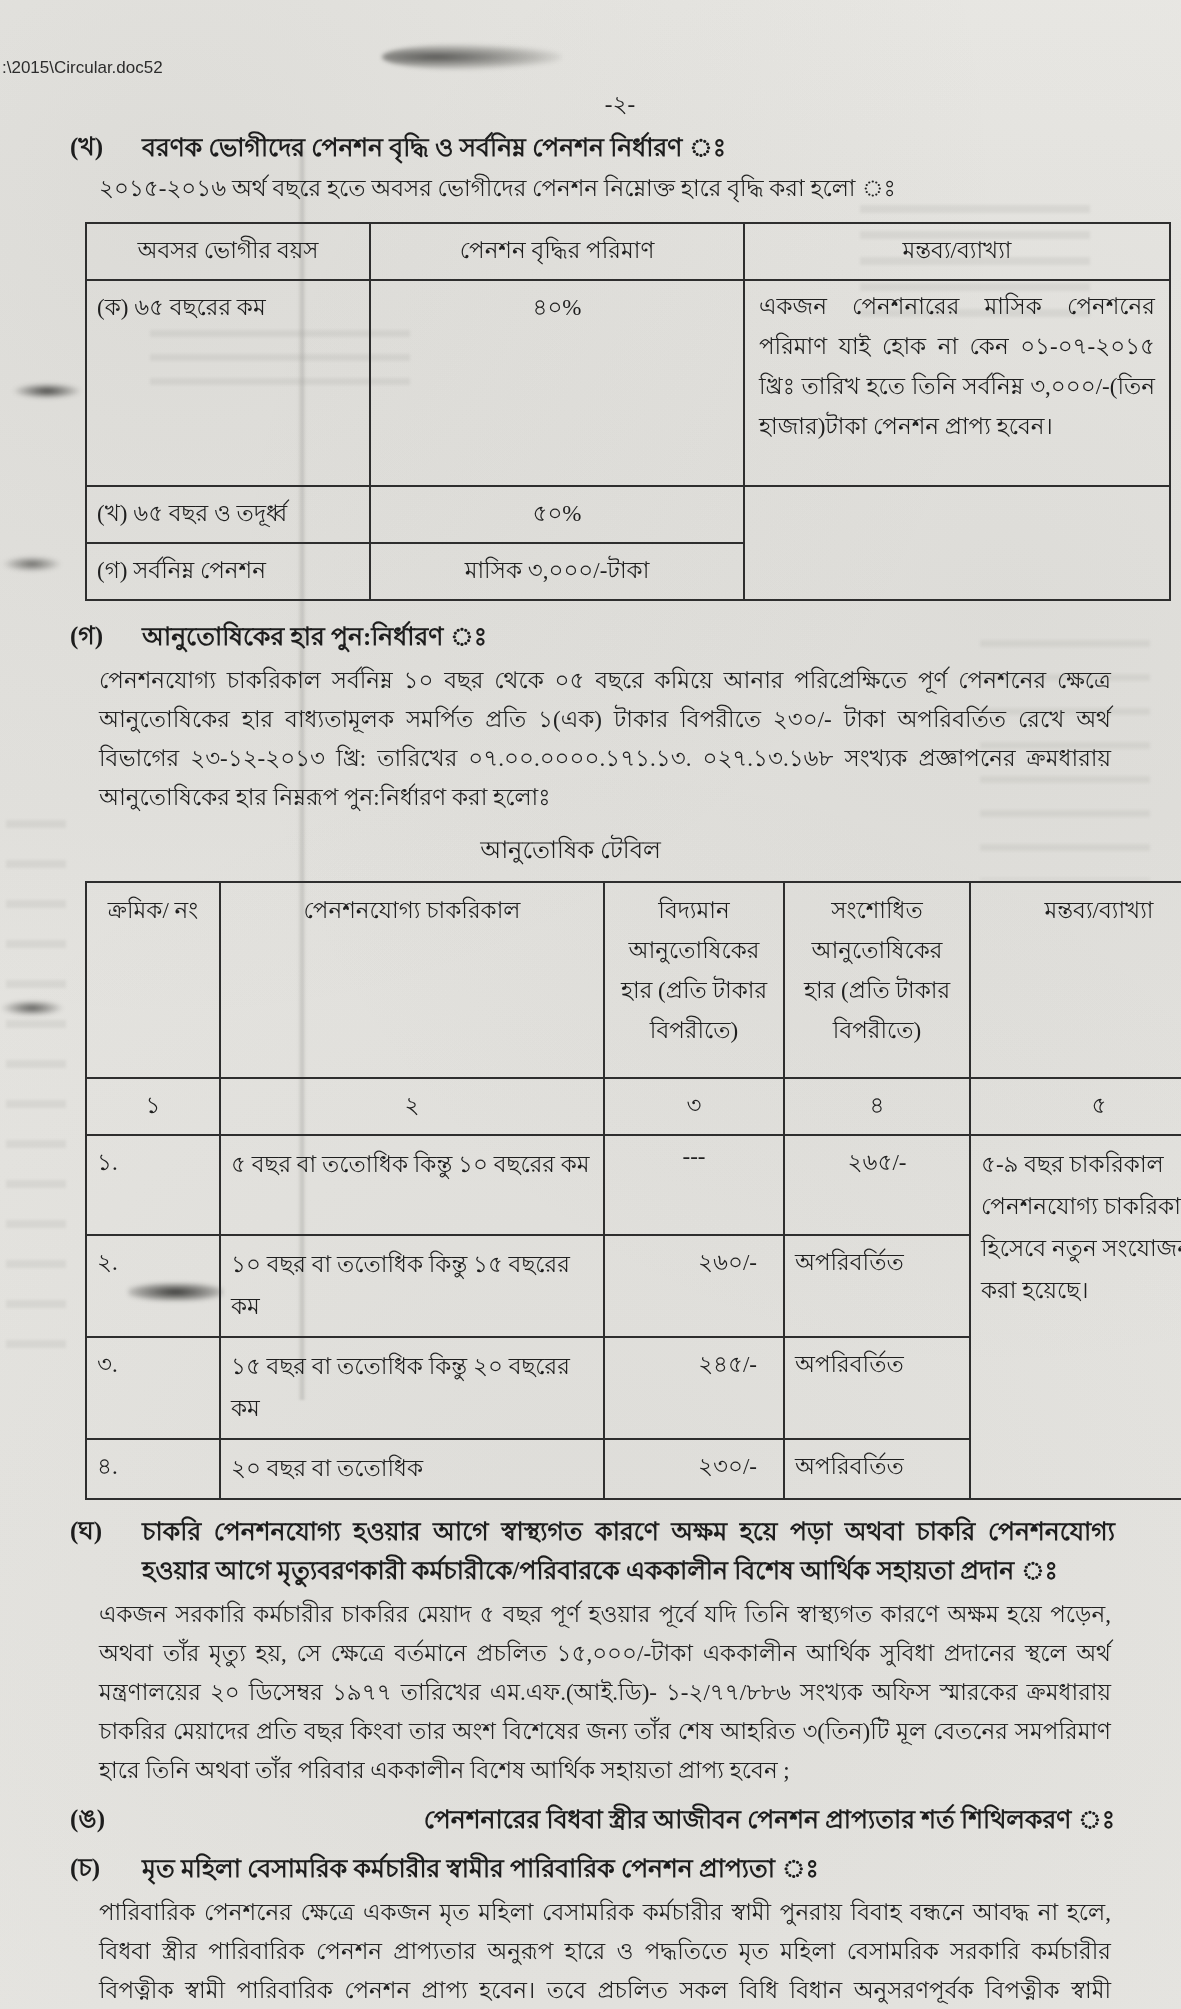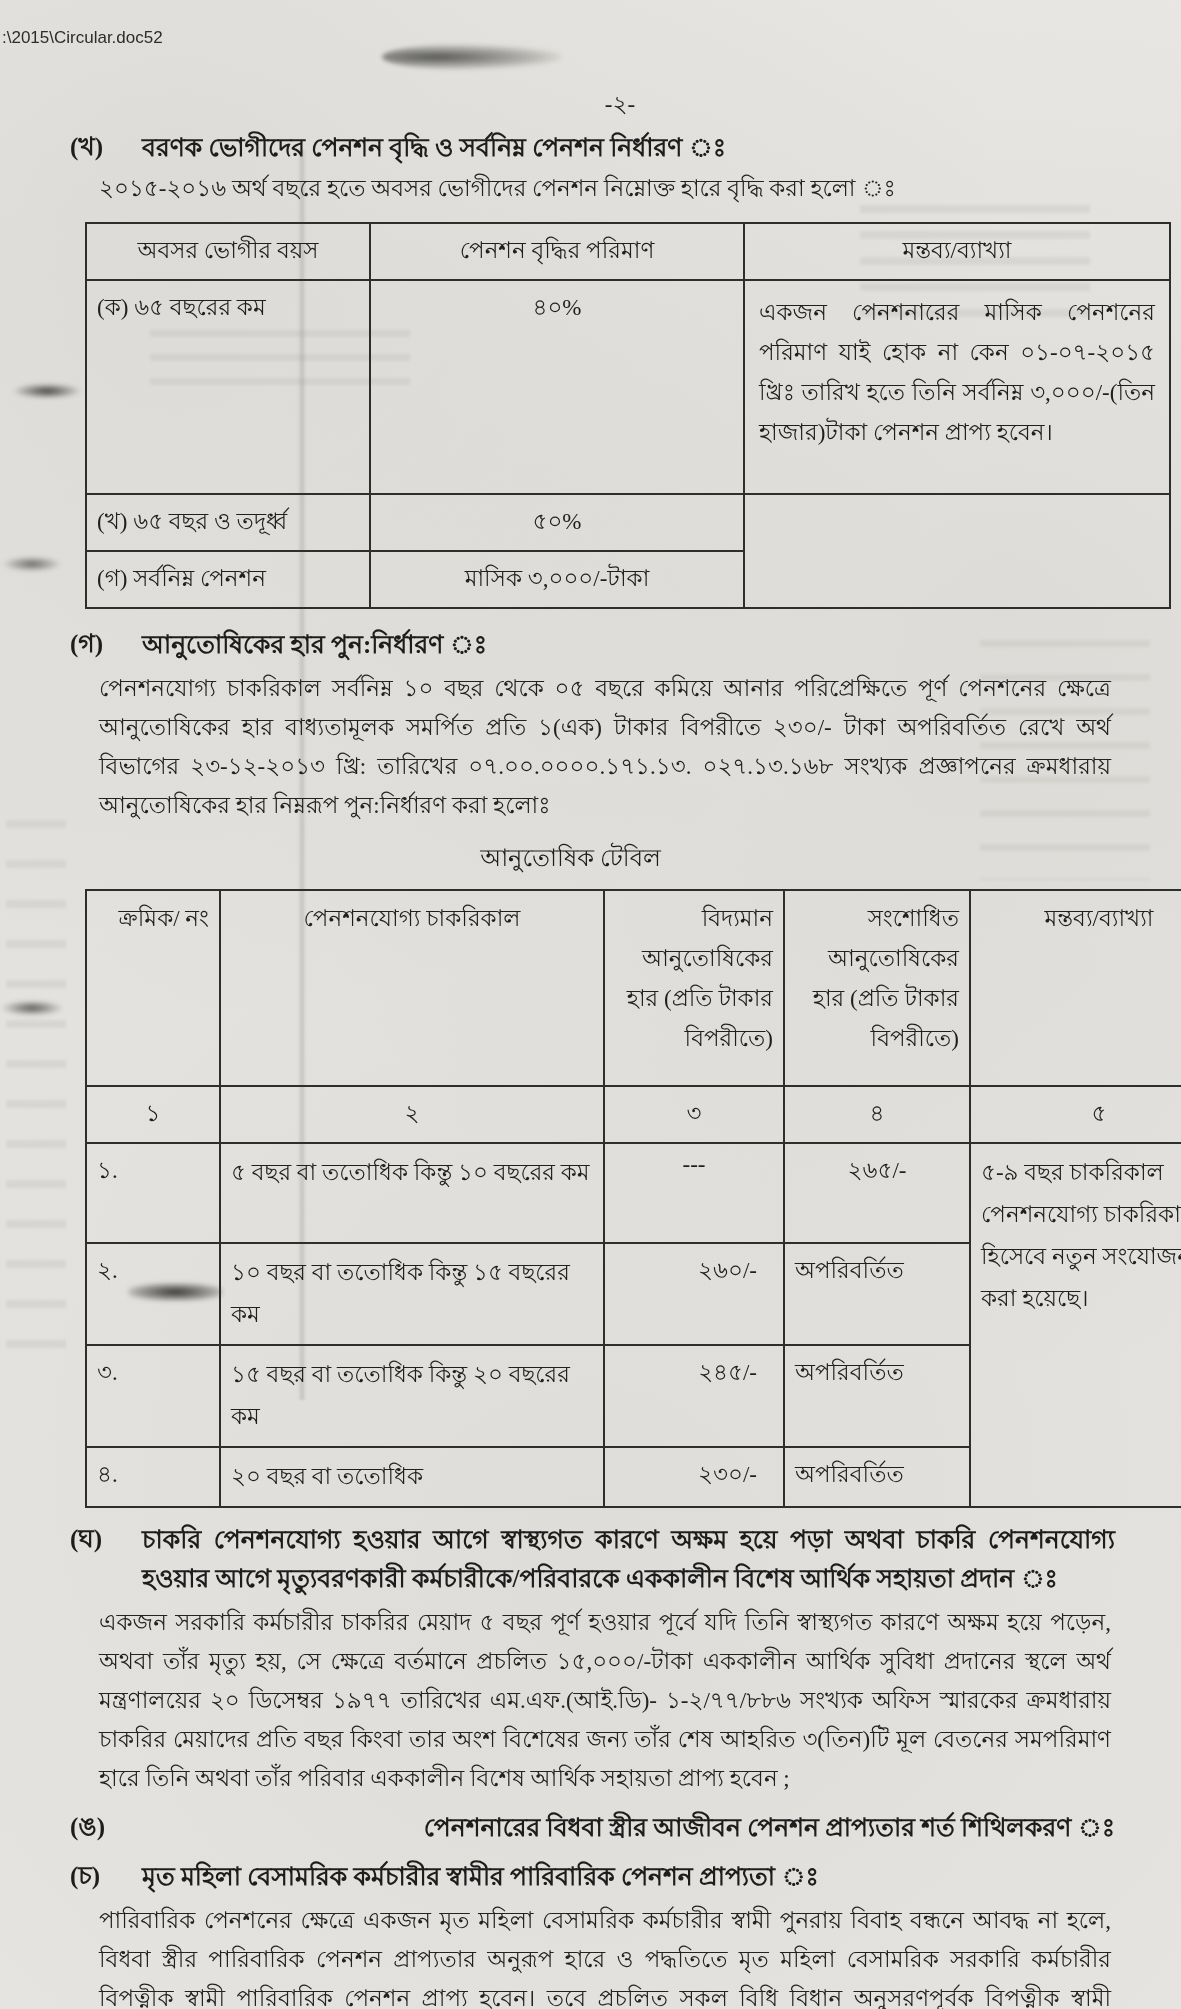--- a/index.html
+++ b/index.html
@@ -10,21 +10,21 @@
     background:
       radial-gradient(circle at 15% 10%, rgba(120,120,115,0.10), transparent 40%),
       radial-gradient(circle at 85% 30%, rgba(130,130,125,0.08), transparent 45%),
       radial-gradient(circle at 50% 80%, rgba(125,125,120,0.07), transparent 50%),
       linear-gradient(180deg,#e9e8e4 0%,#e3e2de 40%,#e6e5e1 100%);
     color:#1d1d1d;
     font-family:"Liberation Serif", serif;
     overflow:hidden;
   }
   .filepath{
-    position:absolute;top:28px;left:2px;
+    position:absolute;top:58px;left:2px;
     font-family:"Liberation Sans", sans-serif;
     font-size:17px;color:#2c2c2c;
   }
   .pageno{
     position:absolute;top:86px;left:0;width:1240px;
     text-align:center;font-size:23px;color:#222;
   }
   .smudge{position:absolute;border-radius:50%;filter:blur(2px);}
   .smudge.s-top{top:44px;left:382px;width:180px;height:26px;
     background:radial-gradient(ellipse at 30% 50%, rgba(40,40,38,0.75), rgba(60,60,55,0.25) 55%, transparent 75%);}
@@ -61,28 +61,28 @@
   }
   table{border-collapse:collapse;table-layout:fixed;margin-left:85px;
     font-size:23px;color:#1f1f1f;}
   td,th{border:2px solid #2e2e2e;padding:8px 10px;font-weight:normal;vertical-align:top;}
   .t1{width:1022px;margin-top:14px;}
   .t1 .c1{width:262px;} .t1 .c2{width:352px;} .t1 .c3{width:404px;}
   .t1 th{height:34px;text-align:center;vertical-align:middle;}
   .t1 .row-tall td{height:188px;}
   .t1 .row-sm td{height:34px;}
   .t1 .val{text-align:center;}
-  .t1 .remark{text-align:justify;line-height:40px;padding:12px 14px;}
+  .t1 .remark{text-align:justify;line-height:40px;padding:6px 14px;}
 
   .table-title{margin:14px 0 0 0;text-align:center;font-size:24px;font-weight:normal;
     padding-right:40px;}
   .t2{width:1042px;margin-top:10px;}
   .t2 .c1{width:112px;} .t2 .c2{width:362px;} .t2 .c3{width:158px;}
   .t2 .c4{width:164px;} .t2 .c5{width:236px;}
-  .t2 th{height:178px;text-align:right;line-height:40px;}
+  .t2 th{height:178px;text-align:center;line-height:40px;}
   .t2 th.center{text-align:center;}
   .t2 .numrow td{height:34px;text-align:center;vertical-align:middle;}
   .t2 .r1 td{height:82px;} .t2 .r2 td{height:82px;} .t2 .r3 td{height:74px;} .t2 .r4 td{height:36px;}
   .t2 .num{text-align:right;padding-right:26px;}
   .t2 .dash{text-align:center;}
   .t2 .centerv{text-align:center;}
   .t2 .remark2{text-align:left;line-height:42px;padding-top:8px;}
   .t2 .service{line-height:42px;}
   .mt1{margin-top:16px;} .mt2{margin-top:10px;} .mt3{margin-top:12px;}
 </style>

